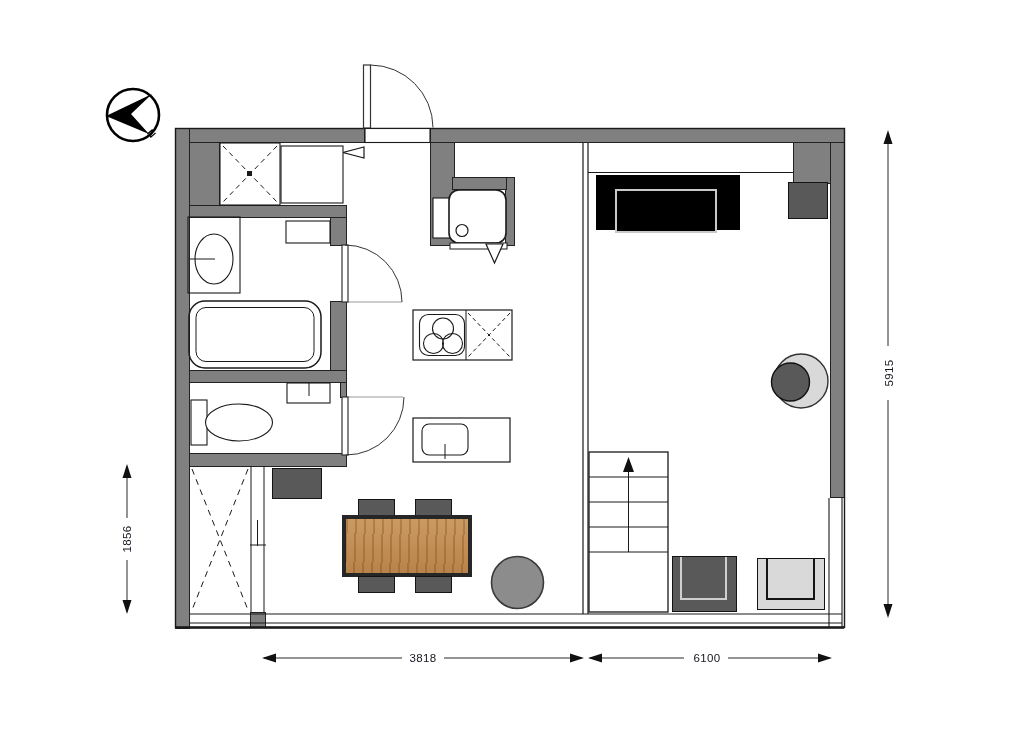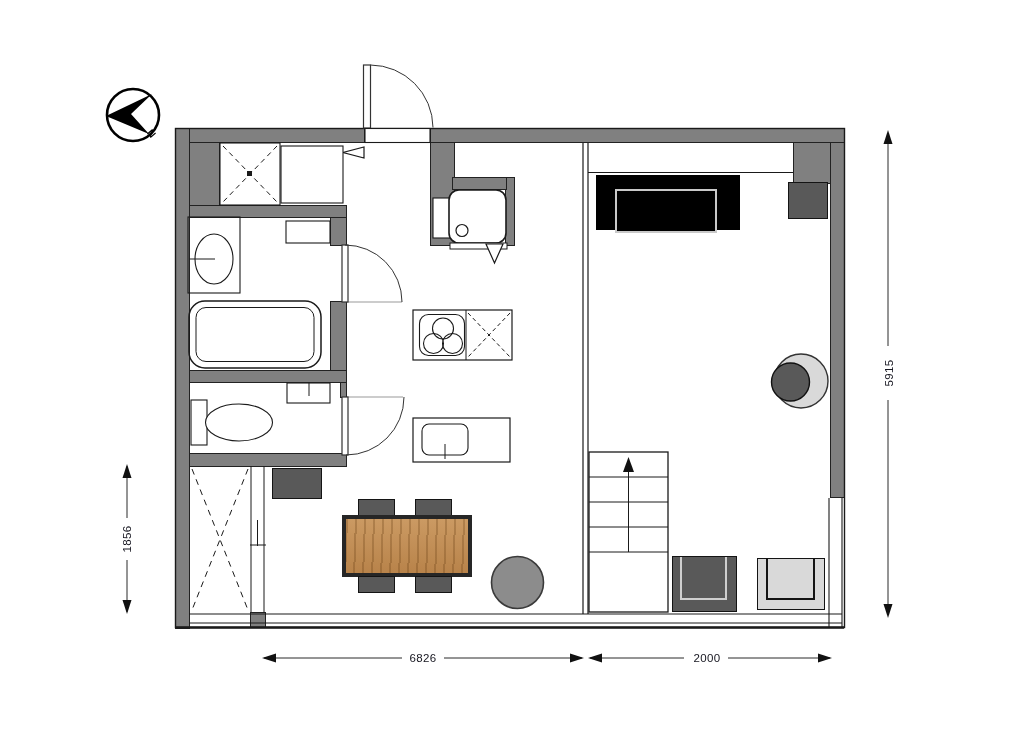--- a/index.html
+++ b/index.html
@@ -203,17 +203,17 @@
     <g stroke="#2a2a2a" stroke-width="1">
       <line x1="590" y1="658" x2="684" y2="658"></line>
       <line x1="728" y1="658" x2="830" y2="658"></line>
       <polygon points="602,653.5 602,662.5 588,658" fill="#111" stroke="none"></polygon>
       <polygon points="818,653.5 818,662.5 832,658" fill="#111" stroke="none"></polygon>
     </g>
   </svg>
 
   <div class="dim-text vert" style="left:889px;top:373px;">5915</div>
   <div class="dim-text vert" style="left:127px;top:539px;">1856</div>
-  <div class="dim-text" style="left:423px;top:658px;">6826</div>
-  <div class="dim-text" style="left:707px;top:658px;">2000</div>
+  <div class="dim-text" style="left:423px;top:658px;">3818</div>
+  <div class="dim-text" style="left:707px;top:658px;">6100</div>
   <div class="north" style="left:148px;top:128px;">N</div>
 
 </div>
 
 </body></html>

